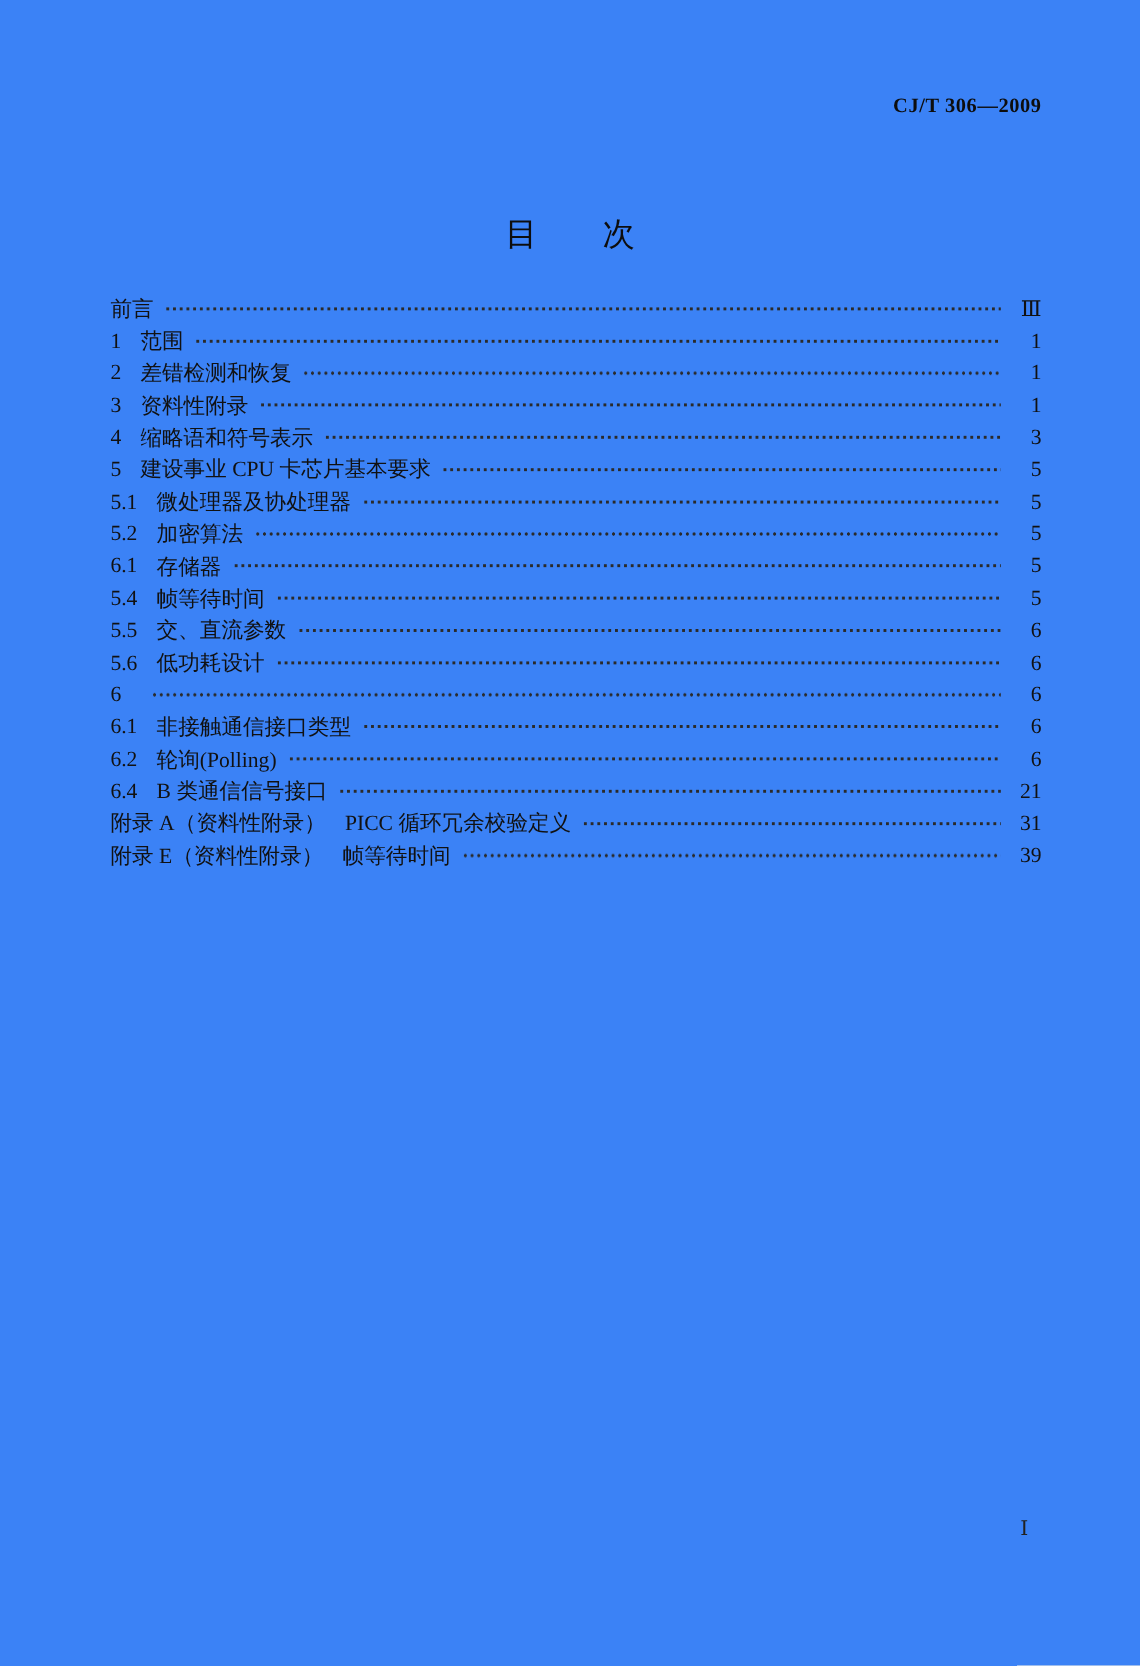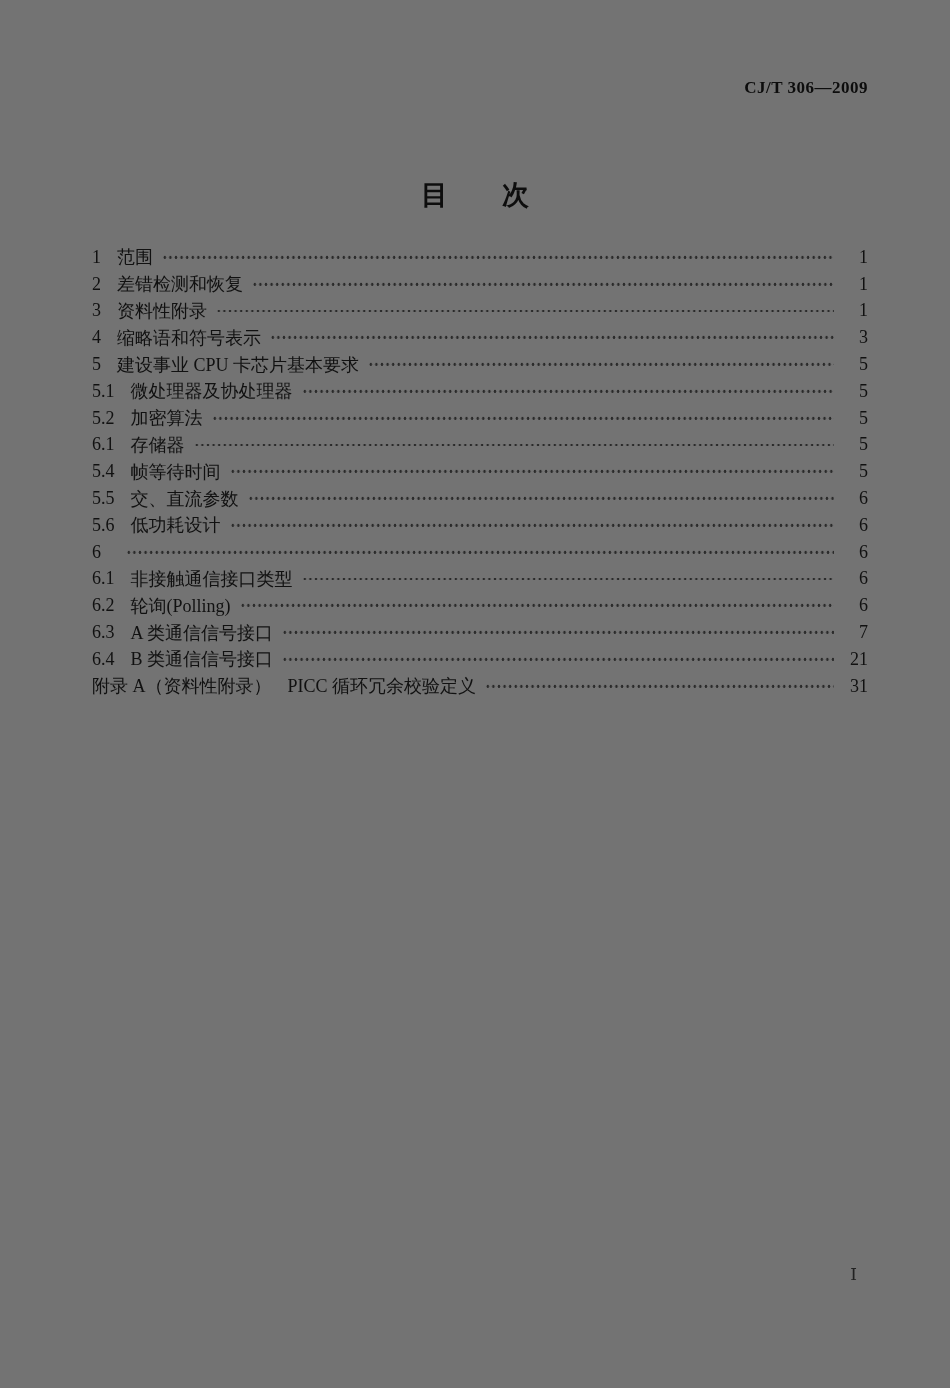--- a/index.html
+++ b/index.html
@@ -5,42 +5,42 @@
   html, body {
     margin: 0;
     padding: 0;
     background: #e8e8e8;
   }
   .page {
     position: relative;
     width: 950px;
     height: 1388px;
     margin: 0 auto;
-    background: #737373;
+    background: #3b82f6;
     font-family: "Liberation Serif", "DejaVu Serif", serif;
     color: #111111;
     overflow: hidden;
   }
   .header-code {
     position: absolute;
     top: 78px;
     right: 82px;
     font-size: 17px;
     font-weight: bold;
     letter-spacing: 0.5px;
     color: #0d0d0d;
   }
   .doc-title {
     position: absolute;
     top: 160px;
     left: 0;
     width: 100%;
     text-align: center;
     font-size: 27px;
-    font-weight: bold;
+    font-weight: normal;
     line-height: 1.3;
     color: #0d0d0d;
   }
   .toc {
     position: absolute;
     top: 244px;
     left: 92px;
     right: 82px;
   }
   .toc-row {
@@ -86,20 +86,26 @@
 </head>
 <body>
 
 <div class="page">
 
   <div class="header-code">CJ/T 306—2009</div>
 
   <h1 class="doc-title">目　　次</h1>
 
   <div class="toc" id="toc-list">
+  <div class="toc-row">
+
+    <span class="toc-title">前言</span>
+    <span class="toc-dots"></span>
+    <span class="toc-page">Ⅲ</span>
+  </div>
 
   <div class="toc-row">
     <span class="toc-no">1</span>
     <span class="toc-title">范围</span>
     <span class="toc-dots"></span>
     <span class="toc-page">1</span>
   </div>
 
   <div class="toc-row">
     <span class="toc-no">2</span>
@@ -184,41 +190,41 @@
     <span class="toc-page">6</span>
   </div>
 
   <div class="toc-row">
     <span class="toc-no">6.2</span>
     <span class="toc-title">轮询(Polling)</span>
     <span class="toc-dots"></span>
     <span class="toc-page">6</span>
   </div>
 
-  <div class="toc-row">
-    <span class="toc-no">6.3</span>
-    <span class="toc-title">A 类通信信号接口</span>
-    <span class="toc-dots"></span>
-    <span class="toc-page">7</span>
-  </div>
 
   <div class="toc-row">
     <span class="toc-no">6.4</span>
     <span class="toc-title">B 类通信信号接口</span>
     <span class="toc-dots"></span>
     <span class="toc-page">21</span>
   </div>
 
   <div class="toc-row">
     <span class="toc-no">附录 A（资料性附录）</span>
     <span class="toc-title">PICC 循环冗余校验定义</span>
     <span class="toc-dots"></span>
     <span class="toc-page">31</span>
   </div>
 
 
 
 
+  <div class="toc-row">
+    <span class="toc-no">附录 E（资料性附录）</span>
+    <span class="toc-title">帧等待时间</span>
+    <span class="toc-dots"></span>
+    <span class="toc-page">39</span>
+  </div>
 </div>
 
   <div class="footer-page-number">Ⅰ</div>
 
 </div>
 
 </body></html>

